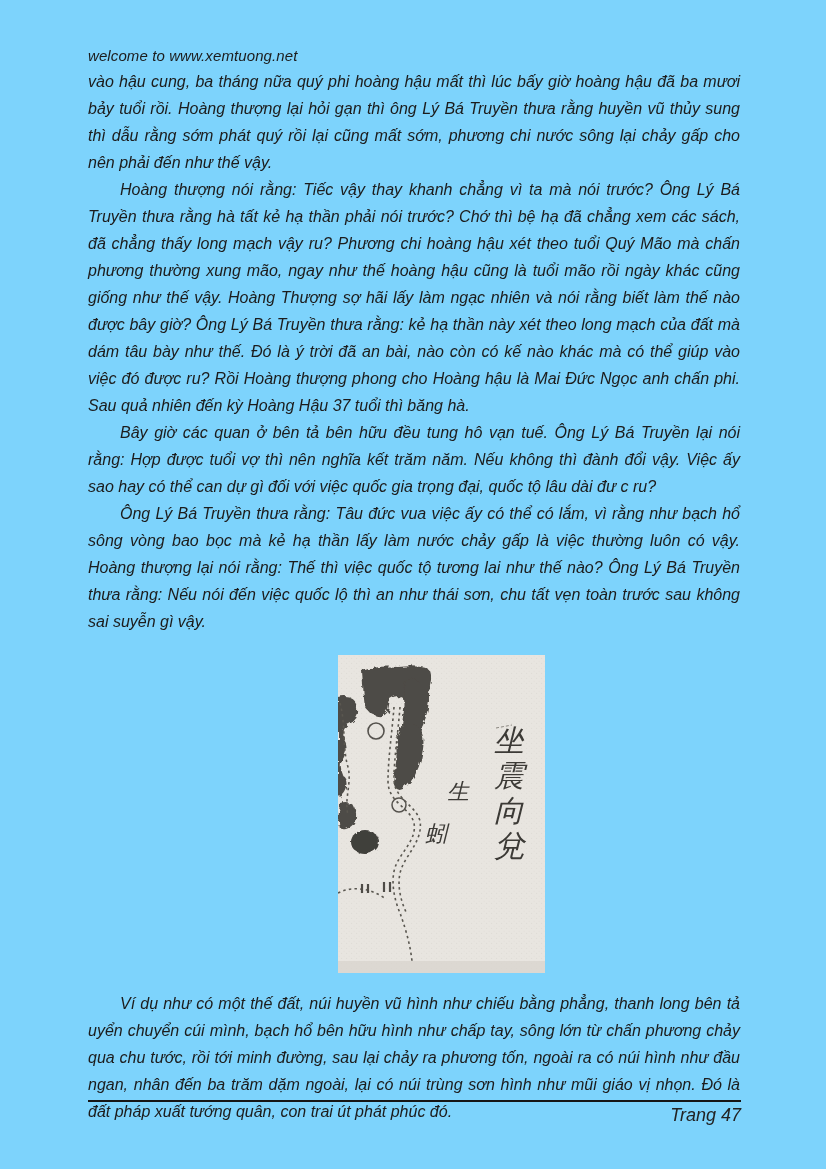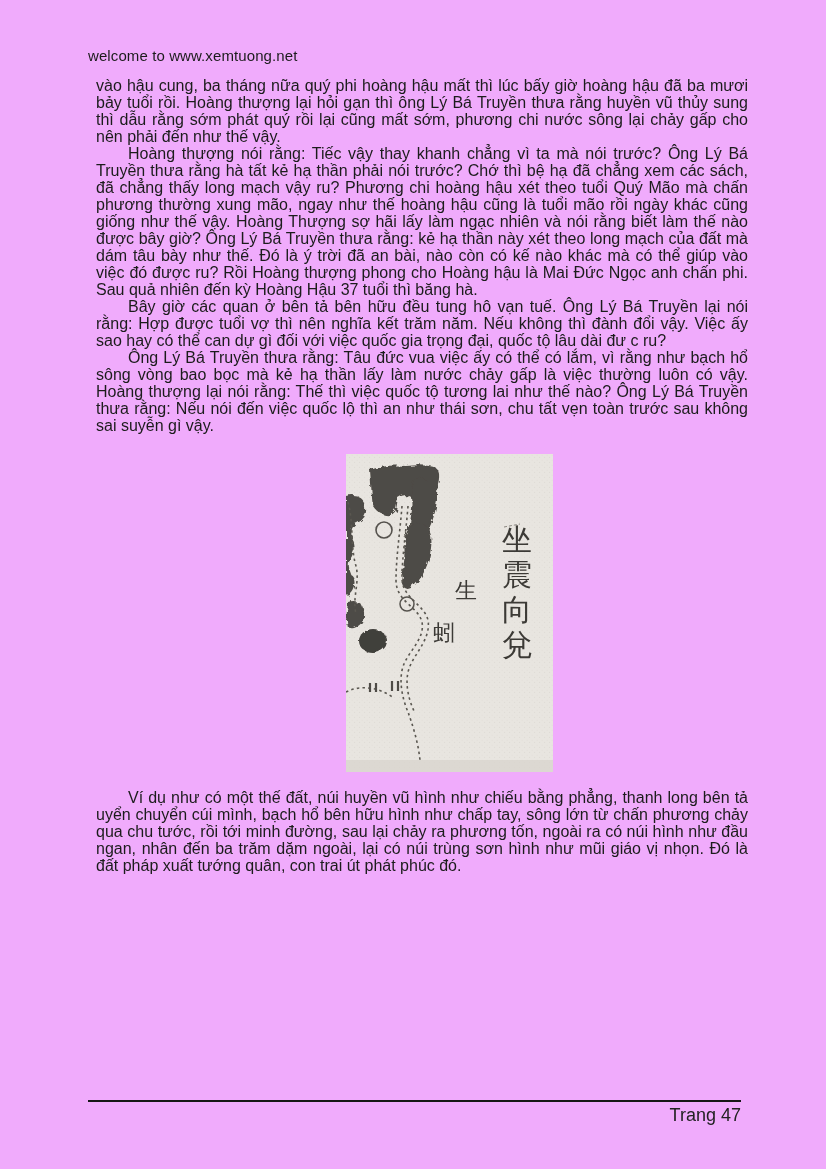--- a/index.html
+++ b/index.html
@@ -1,32 +1,32 @@
 <!DOCTYPE html>
 <html lang="vi"><head>
 <meta charset="utf-8">
 <style>
   html,body { margin:0; padding:0; background:#ffffff; }
   .page {
     position:relative;
     width:826px; height:1169px;
-    background:#f0abfc;
+    background:#7dd3fc;
     font-family:"Liberation Sans","DejaVu Sans",sans-serif;
     color:#1c1c1c;
     overflow:hidden;
+    font-style:italic;
   }
   .site-header {
     position:absolute; left:88px; top:47px;
     font-size:15px; letter-spacing:0.1px;
   }
   .doc-body {
-    position:absolute; left:88px; top:77px; width:652px;
-    font-size:16px; line-height:17px;
+    position:absolute; left:88px; top:68px; width:652px;
+    font-size:16px; line-height:27px;
     text-align:justify;
-    margin-left:8px;
   }
   .doc-body p { margin:0; }
   .doc-body p.indent { text-indent:32px; }
   .figure-wrap {
     width:207px; height:318px;
     margin:20px 0 17px 250px;
   }
   .figure-wrap svg { display:block; }
   .footer-rule {
     position:absolute; left:88px; top:1100px; width:653px;

